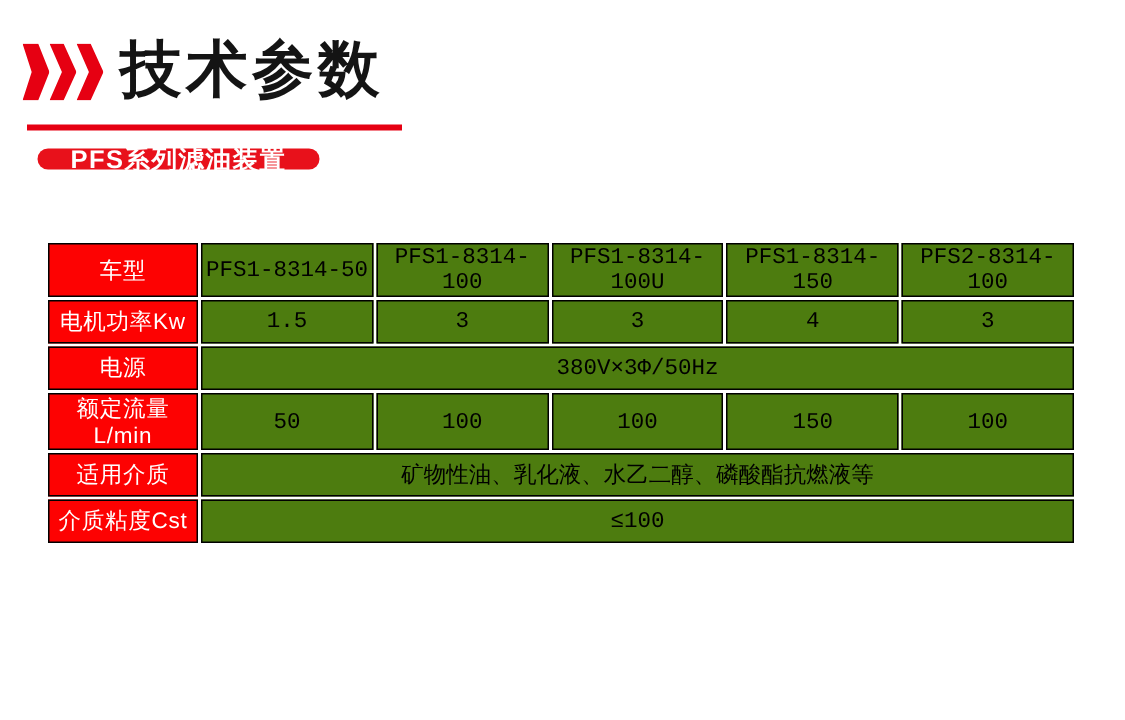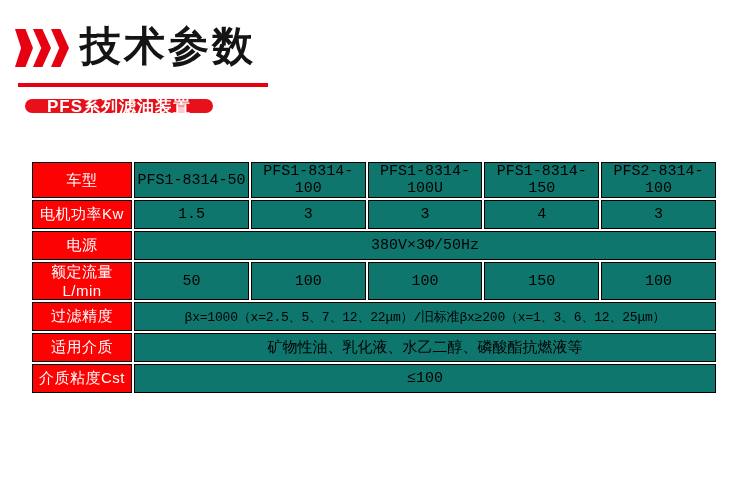--- a/index.html
+++ b/index.html
@@ -56,21 +56,21 @@
     padding:0 1px;
     overflow:hidden;
   }
   .spec-table th {
     background:#fd0202; color:#ffffff;
     font-family:"Liberation Sans", sans-serif;
     font-weight:400; font-size:15px;
     letter-spacing:0.5px;
   }
   .spec-table td {
-    background:#0f766e; color:#000000;
+    background:#4d7c0f; color:#000000;
     font-size:15px;
   }
   .spec-table tr.row-precision td { font-size:13px; letter-spacing:-0.2px; }
 </style>
 </head>
 <body>
 
 <div class="chevrons">
   <span class="chev first"></span>
   <span class="chev"></span>
@@ -112,24 +112,20 @@
         <td colspan="5">380V×3Φ/50Hz</td>
       </tr>
       <tr>
         <th>额定流量L/min</th>
         <td>50</td>
         <td>100</td>
         <td>100</td>
         <td>150</td>
         <td>100</td>
       </tr>
-      <tr class="row-precision">
-        <th>过滤精度</th>
-        <td colspan="5">βx=1000（x=2.5、5、7、12、22μm）/旧标准βx≥200（x=1、3、6、12、25μm）</td>
-      </tr>
       <tr>
         <th>适用介质</th>
         <td colspan="5">矿物性油、乳化液、水乙二醇、磷酸酯抗燃液等</td>
       </tr>
       <tr>
         <th>介质粘度Cst</th>
         <td colspan="5">≤100</td>
       </tr>
     </tbody>
 </table>

